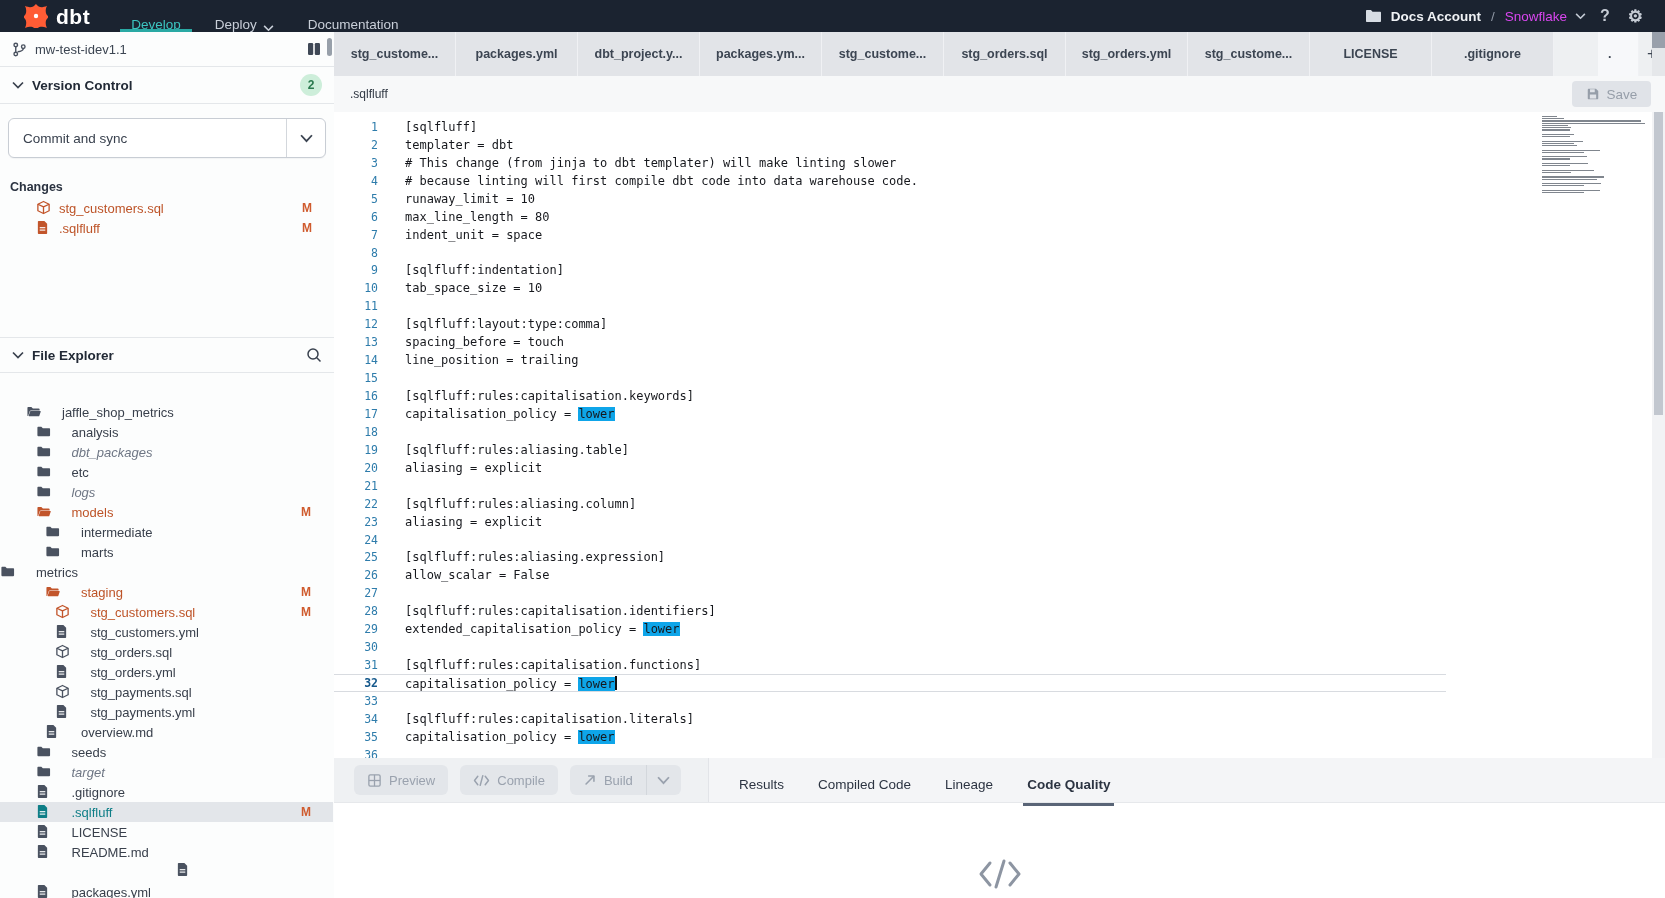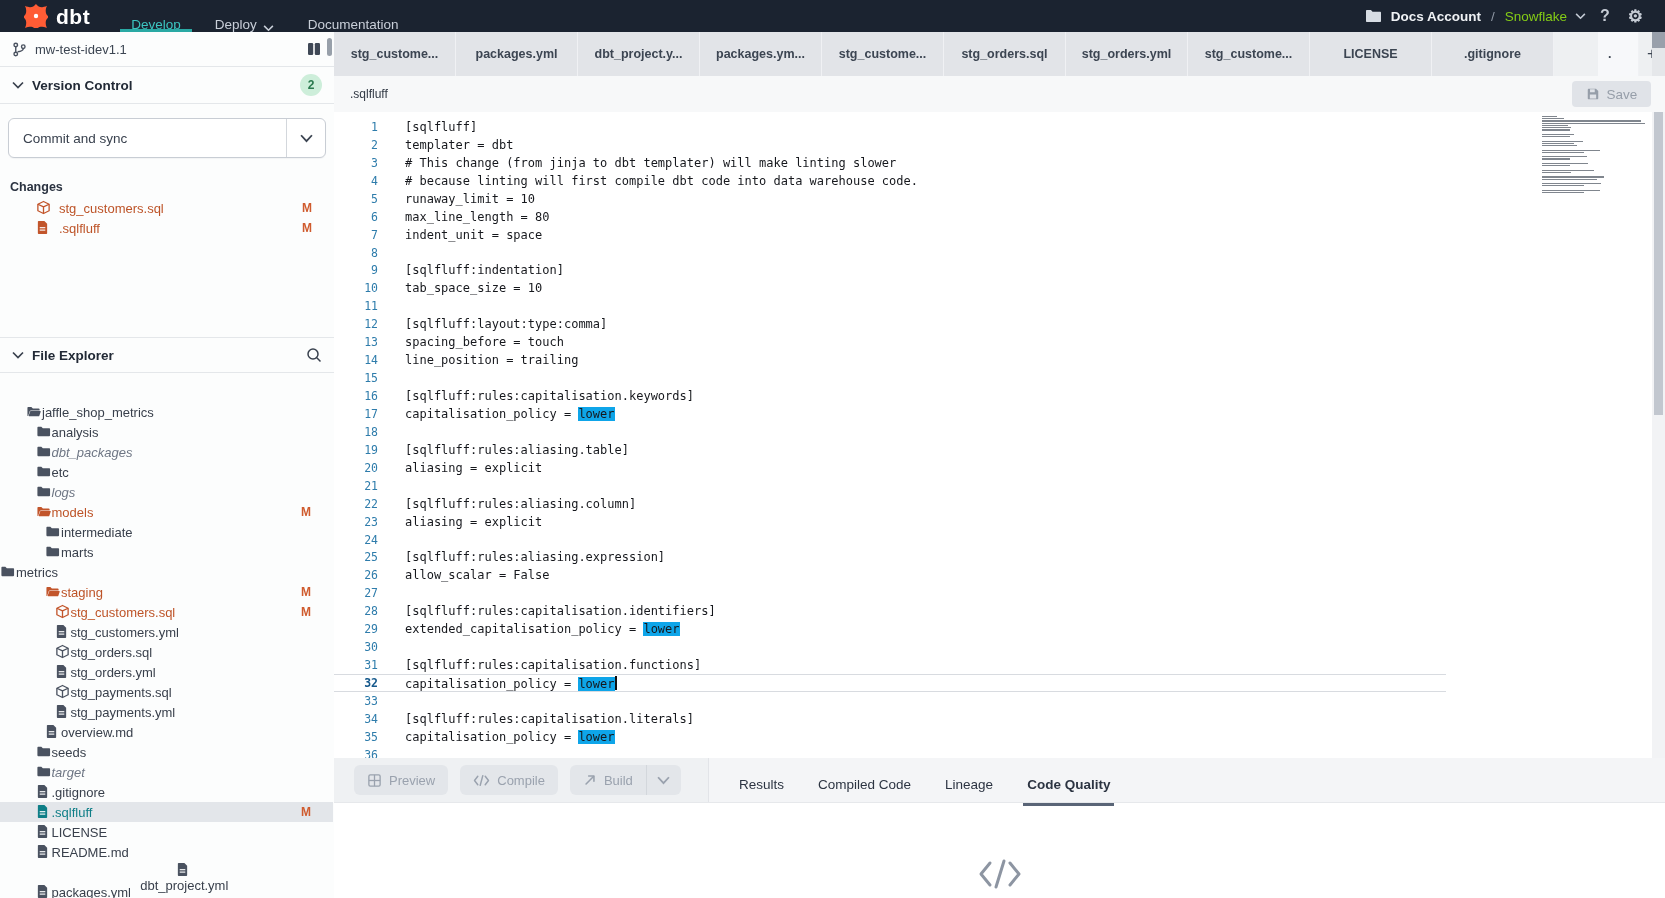--- a/index.html
+++ b/index.html
@@ -14,21 +14,21 @@
   .brand-word{color:#fff;font-weight:bold;font-size:21px;letter-spacing:.5px;line-height:1;}
   .nav-items{display:flex;height:100%;align-items:stretch;margin-left:10px;}
   .nav-item{display:flex;align-items:flex-end;gap:6px;padding:0 17px;font-size:13.5px;font-weight:400;
             color:#c9cfd9;position:relative;cursor:pointer;}
   .nav-item.active{color:#3cc4c0;}
   .nav-item.active::after{content:"";position:absolute;left:6px;right:6px;bottom:0;height:3px;background:#2aa9a4;}
   .nav-right{margin-left:auto;display:flex;align-items:center;gap:10px;padding-right:18px;color:#cdd3dc;}
   .nav-acct{display:flex;align-items:center;gap:8px;font-size:13.5px;}
   .nav-acct .proj{font-weight:700;color:#f0f2f5;}
   .nav-acct .sep{color:#8f97a4;padding:0 2px;}
-  .nav-acct .conn{color:#84cc16;}
+  .nav-acct .conn{color:#d946ef;}
   .nav-glyph{font-size:16px;font-weight:700;color:#c6ccd5;cursor:pointer;padding:0 4px;}
 
   
   .sidebar{position:absolute;left:0;top:32px;width:334px;height:866px;background:#fcfdfd;
            border-right:1px solid #d7dade;}
   .s-row{display:flex;align-items:center;}
   .branch-row{height:34px;border-bottom:1px solid #e4e7ea;padding:0 12px;gap:8px;color:#3c4552;font-size:13px;}
   .branch-name{flex:0 1 auto;}
   .panel-ic{margin-left:auto;cursor:pointer;}
   .sect-head{height:36px;padding:0 12px;gap:8px;border-bottom:1px solid #e4e7ea;cursor:pointer;}
@@ -40,21 +40,21 @@
   .commit-main{flex:1;display:flex;align-items:center;padding:0 14px;font-size:13.5px;color:#39414e;}
   .commit-caret{width:38px;display:flex;align-items:center;justify-content:center;border-left:1px solid #d3d7dc;}
   .changes-title{padding:12px 12px 4px 10px;font-size:12.5px;font-weight:700;color:#2a3240;}
   .chg-row{height:20px;display:flex;align-items:center;gap:7px;padding-left:36px;position:relative;
            font-size:13px;color:#bd5327;cursor:pointer;}
   .m-badge{position:absolute;right:22px;font-size:12px;font-weight:700;color:#cf5b2e;}
   .fe-head{position:absolute;left:0;right:0;top:305px;height:34px;display:flex;align-items:center;gap:8px;
            padding:0 12px;border-top:1px solid #e4e7ea;border-bottom:1px solid #e4e7ea;background:#fcfdfd;cursor:pointer;}
   .fe-search{margin-left:auto;cursor:pointer;}
   .tree{position:absolute;left:0;right:1px;top:360px;bottom:0;overflow:hidden;padding-top:10px;}
-  .trow{height:20px;display:flex;align-items:center;gap:0;font-size:13px;color:#39404c;position:relative;cursor:pointer;}
+  .trow{height:20px;display:flex;align-items:center;gap:20px;font-size:13px;color:#39404c;position:relative;cursor:pointer;}
   .trow .tlabel{white-space:nowrap;}
   .trow.italic .tlabel{font-style:italic;color:#6e7684;}
   .trow.orange{color:#bd5327;}
   .trow.selected{background:#e3e6ea;color:#0e7e87;}
   .ticon{width:16px;height:16px;flex:0 0 16px;color:#4a5260;}
   .trow.orange .ticon{color:#c2552b;}
   .trow.selected .ticon{color:#0e7e87;}
   .side-scroll{position:absolute;right:2px;top:6px;width:5px;height:18px;border-radius:3px;background:#98a0aa;cursor:pointer;}
 
   

